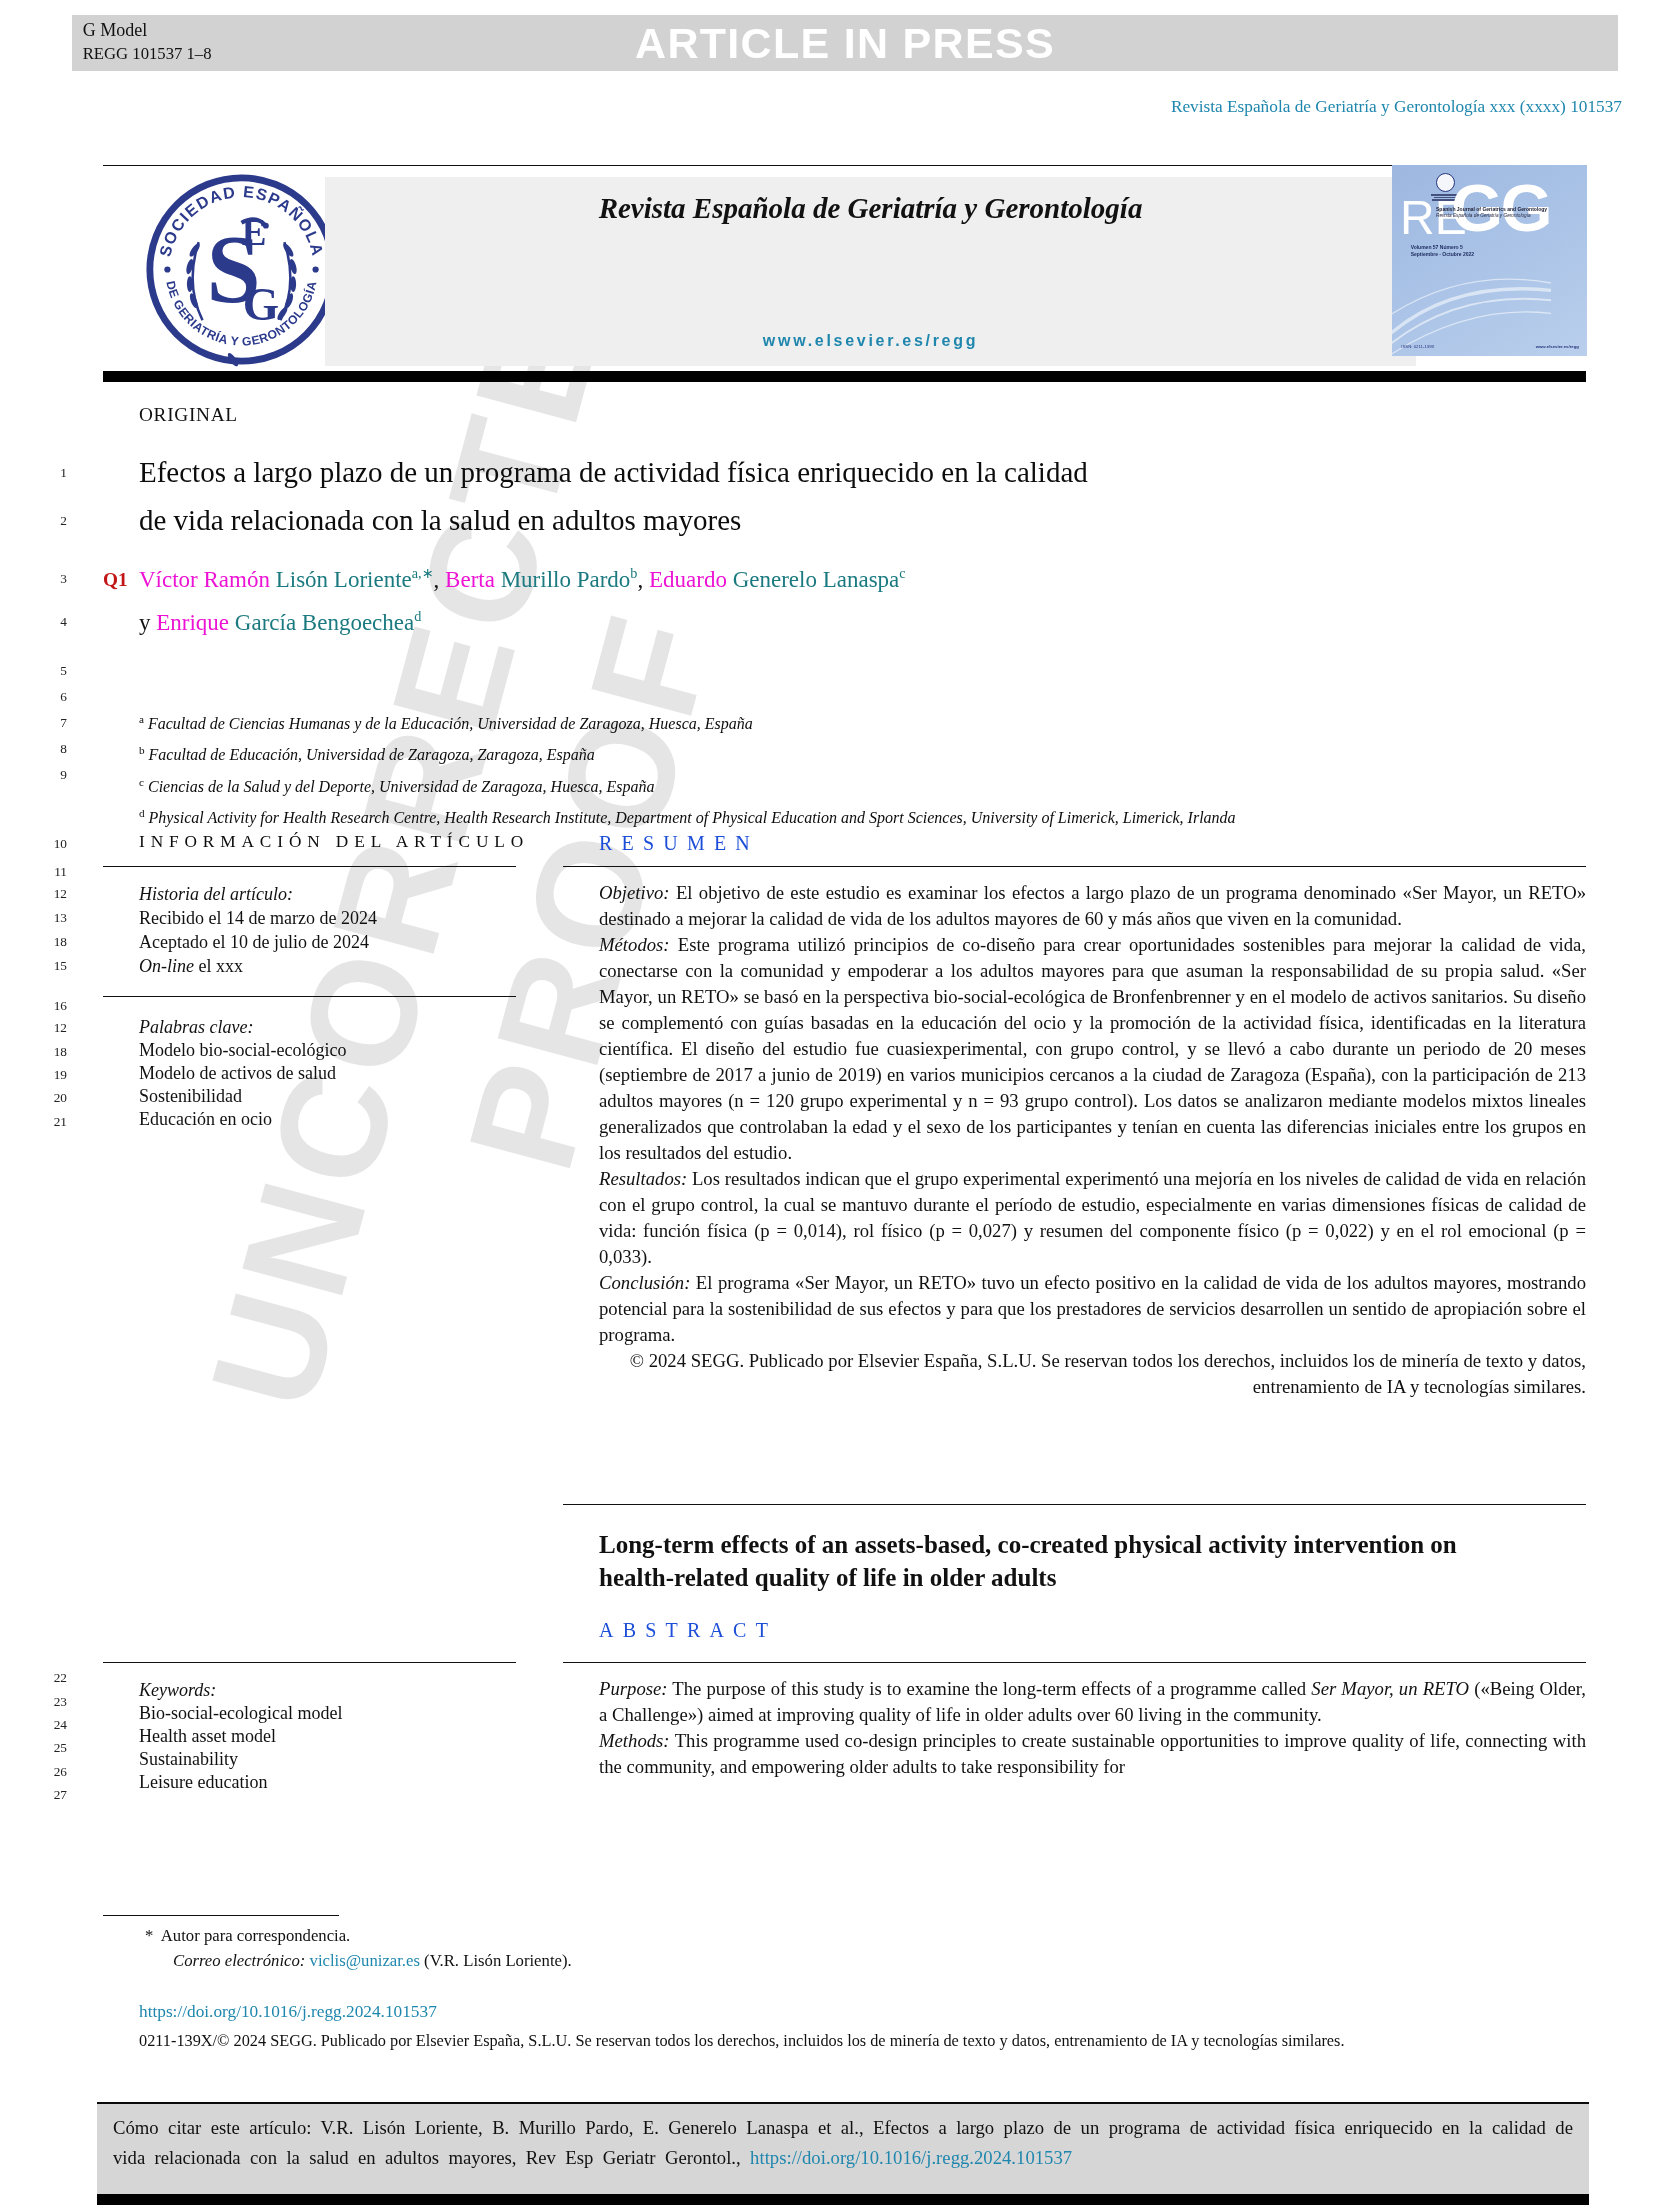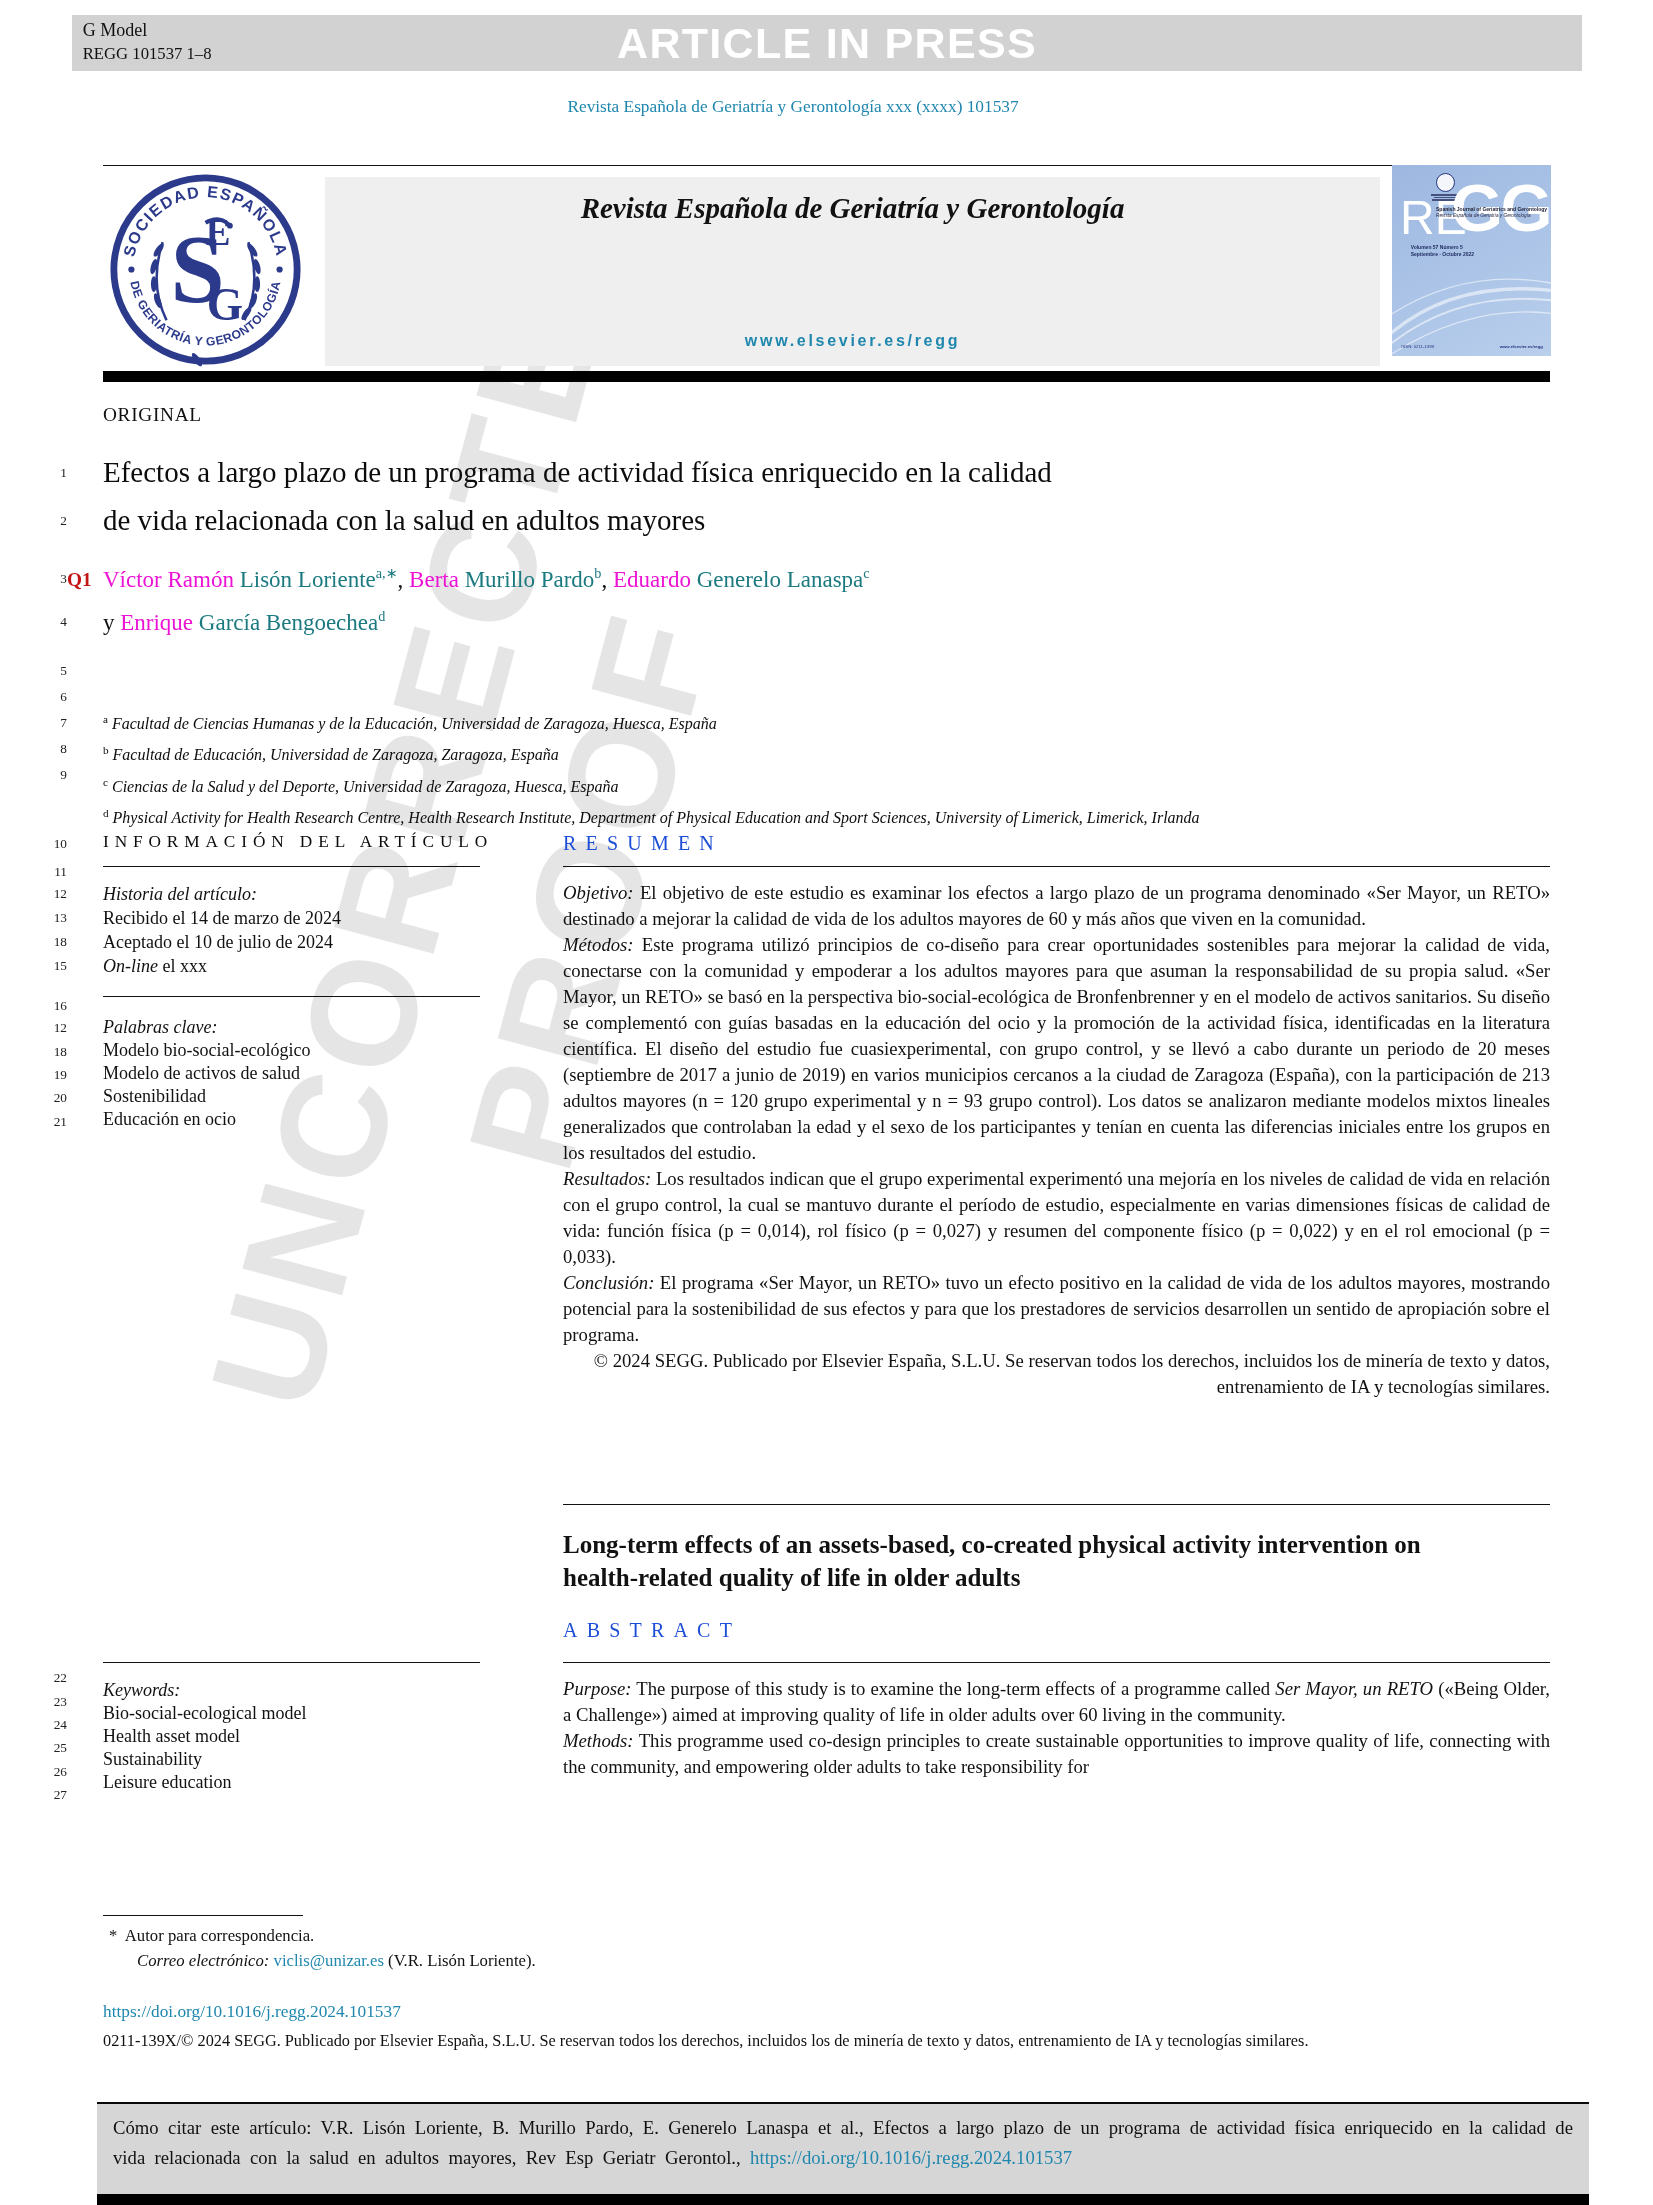--- a/index.html
+++ b/index.html
@@ -2,21 +2,21 @@
 <html style="font-size:10.7px"><head>
 <meta charset="utf-8">
 <style>
   html,body { margin:0; padding:0; }
   body { background:#888; }
   .page {
     position:relative; width:1654px; height:2205px; margin:0 auto;
     background:#ffffff; overflow:hidden;
     font-family:"Liberation Serif", serif; color:#111;
   }
-  .abs { position:absolute; }
+  .abs { position:absolute;padding-left:36px; }
 
   
   .watermark {
     position:absolute; left:-80px; top:680px; width:1160px; height:373px;
     transform:rotate(-75deg);
     font-family:"Liberation Sans", sans-serif; font-weight:bold;
     font-size:150px; line-height:187px; letter-spacing:6.7px;
     color:rgba(0,0,0,0.10); text-align:center; white-space:normal;
     z-index:0; pointer-events:none;
   }
@@ -26,21 +26,21 @@
   .banner { left:72px; top:14.7px; width:1510px; height:56px; background:#d2d2d2; }
   .banner-left { position:absolute; left:10.7px; top:4px; }
   .banner-left .gm { font-size:18px; line-height:23px; }
   .banner-left .id { font-size:16.7px; line-height:23px; }
   .banner-status {
     position:absolute; left:0; right:0; top:5.3px; text-align:center;
     font-family:"Liberation Sans", sans-serif; font-weight:bold;
     font-size:43px; line-height:47px; color:#ffffff; letter-spacing:1.3px;
   }
   .journal-ref {
-    left:0; top:97px; width:1586px; text-align:center;
+    left:0; top:97px; width:1586px; text-align:right;
     font-size:17.3px; color:#1f87ae;
   }
 
   .toprule { left:103px; top:165px; width:1447px; height:1.3px; background:#111; }
   .blackbar { left:103px; top:371px; width:1447px; height:10.7px; background:#000; }
 
   
   .mast-box { left:325px; top:177px; width:1055px; height:189px; background:#efefef; }
   .mast-title {
     position:absolute; left:0; right:0; top:14.7px; text-align:center;

